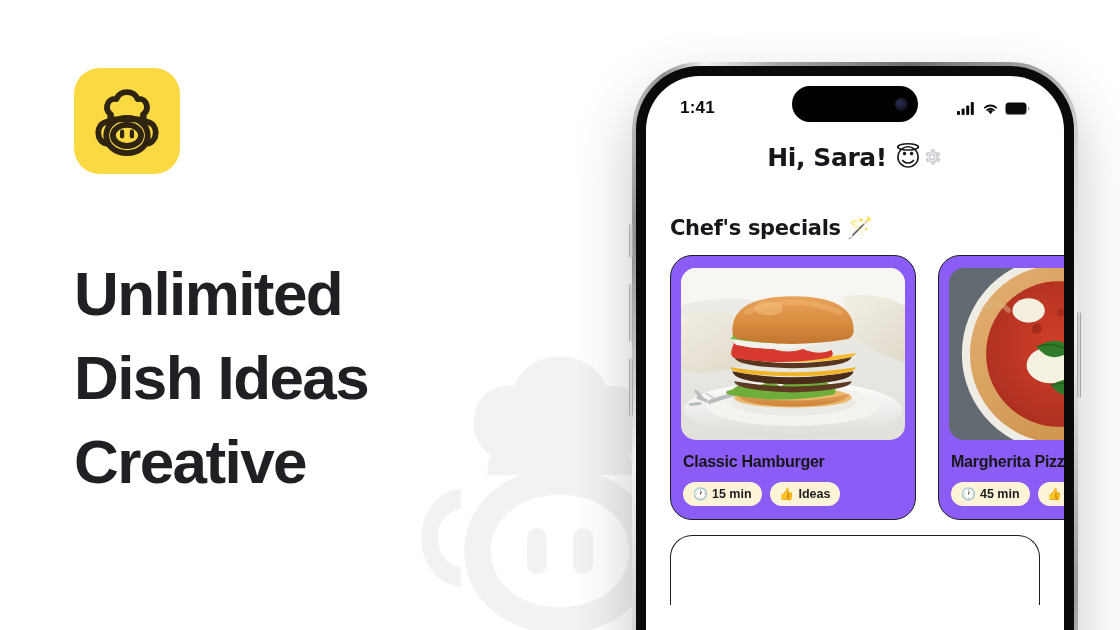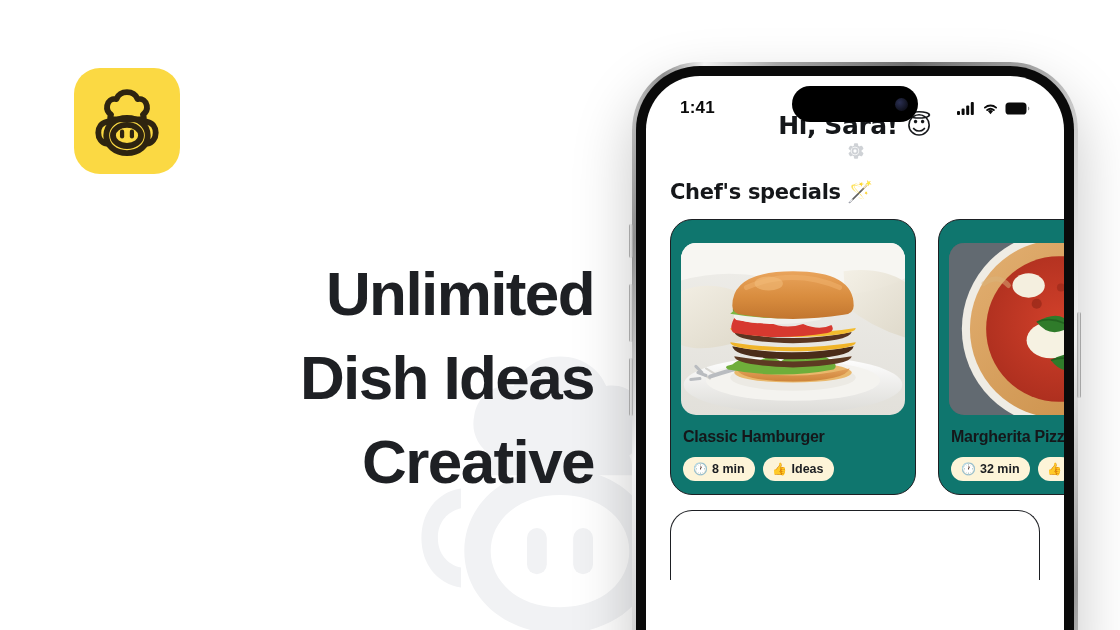--- a/index.html
+++ b/index.html
@@ -42,21 +42,21 @@
   .headline{
     position:absolute;
     left:74px; top:252px;
     width:520px;
     font-size:62px;
     line-height:84px;
     font-weight:bold;
     letter-spacing:-1.6px;
     color:#1E2024;
   }
-  .headline span{ display:block; white-space:nowrap;text-align:right; }
+  .headline span{ display:block; white-space:nowrap; }
 
   
   .phone{
     position:absolute;
     left:632px; top:62px;
     width:446px; height:640px;
     z-index:3;
   }
   .phone-frame{
     position:absolute; inset:0;
@@ -125,48 +125,48 @@
   }
   .di-cam{
     width:13px; height:13px; border-radius:50%;
     background:radial-gradient(circle at 35% 35%,#2a2f52 0%,#131524 60%,#05060c 100%);
   }
 
   
   .app-body{ padding:0 24px; }
 
   .greeting-row{
-    display:flex; align-items:center; justify-content:flex-end;
-    height:34px;flex-direction:column;
+    display:flex; align-items:center; justify-content:center;
+    margin-top:12px; height:34px;
   }
   .greeting{
     font-size:25px; font-weight:bold; color:#15171A;
     letter-spacing:-.4px; white-space:nowrap;
   }
   .gear{ width:22px; height:22px; }
   .gear svg{ width:100%; height:100%; display:block; }
 
   .section-title{
     font-size:21px; font-weight:bold; color:#15171A;
-    letter-spacing:-.3px; margin-top:18px; white-space:nowrap;
+    letter-spacing:-.3px; margin-top:42px; white-space:nowrap;
   }
   .section-title.trends{ margin-top:44px; }
 
   .card-row{
     margin-top:15px;
     display:flex;
     gap:22px;
   }
   .dish-card{
     flex:0 0 auto;
     width:246px;
-    background:#0f766e;
+    background:#8b5cf6;
     border:1.4px solid #1d1f23;
     border-radius:22px;
-    padding:23px 10px 13px;
+    padding:12px 10px 13px;
   }
   .dish-photo{
     width:100%; height:172px;
     border-radius:15px;
     overflow:hidden;
     position:relative;
   }
   .dish-photo svg{ width:100%; height:100%; display:block; }
   .dish-name{
     margin:13px 2px 0;
@@ -340,21 +340,21 @@
               <path d="M62 66 q20-10 36-2 q18-10 34 0" stroke="#5f9c2e" stroke-width="3" fill="none" stroke-linecap="round"></path>
               <path d="M60 62 q0-34 60-34 q60 0 60 34 q0 8 -10 9 q-50 8 -100 0 q-10-1 -10-9z" fill="url(#bunTop)"></path>
               <path d="M74 44 q46-20 92 0" stroke="#f0b26e" stroke-width="5" fill="none" opacity=".55" stroke-linecap="round"></path>
               <ellipse cx="96" cy="40" rx="14" ry="7" fill="#f2bd7c" opacity=".55"></ellipse>
             </svg>
           </div>
           <div class="dish-name">Classic Hamburger</div>
           <div class="chips">
             <span class="chip">
               <span class="emo emoji">🕐</span>
-              <span>8 min</span>
+              <span>15 min</span>
             </span>
             <span class="chip">
               <span class="emo emoji">👍</span>
               <span>Ideas</span>
             </span>
           </div>
         </div>
 
         <div class="dish-card">
           <div class="dish-photo">
@@ -393,21 +393,21 @@
                 <path d="M110 116 q16-6 32 4"></path>
                   <path d="M148 88 q16-6 32 4"></path>
               </g>
               <path d="M44 40 q14-10 24 2" stroke="#d9b37c" stroke-width="5" fill="none" opacity=".5" stroke-linecap="round"></path>
             </svg>
           </div>
           <div class="dish-name">Margherita Pizza</div>
           <div class="chips">
             <span class="chip">
               <span class="emo emoji">🕐</span>
-              <span>32 min</span>
+              <span>45 min</span>
             </span>
             <span class="chip">
               <span class="emo emoji">👍</span>
 
             </span>
           </div>
         </div>
       </div>
 
       <div class="trend-card"></div>

